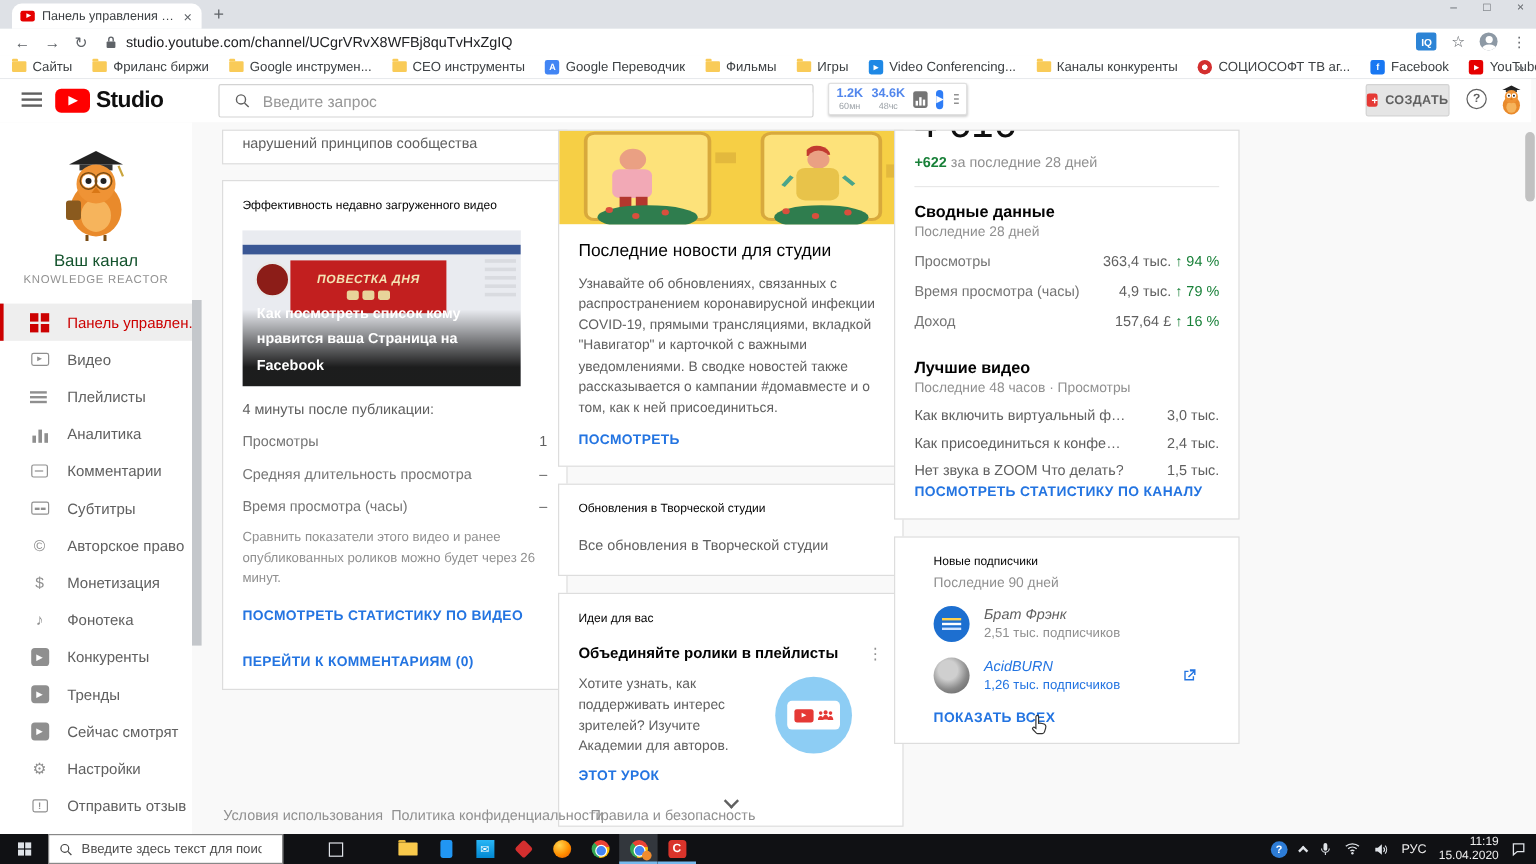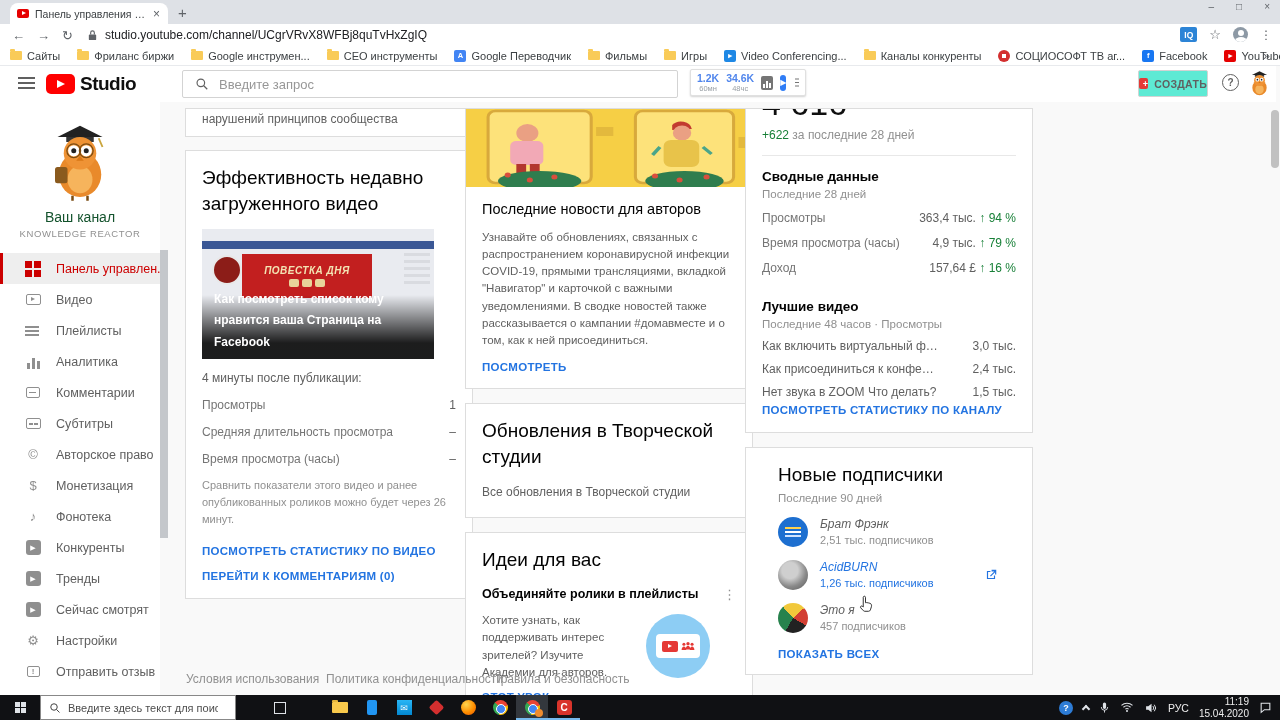--- a/index.html
+++ b/index.html
@@ -43,21 +43,21 @@
   .searchbox input::placeholder { color:#979797; }
   .mag { margin:0 10px 0 12px; display:flex; }
   .vidiq-w { position:absolute; left:690px; top:3px; width:116px; height:27px; background:#fff; border:1px solid #e0e0e0; border-radius:2px; box-shadow:0 1px 2px rgba(0,0,0,.18); display:flex; align-items:center; gap:7px; padding:0 6px; }
   .vq-col { text-align:center; line-height:1; }
   .vq-v { font-size:10.5px; color:#5186ec; font-weight:bold; }
   .vq-s { font-size:7.5px; color:#9aa0a6; margin-top:1px; }
   .vq-chart { width:14px; height:14px; background:#757575; border-radius:2px; display:flex; align-items:flex-end; justify-content:center; gap:1px; padding:2px; }
   .vq-chart i { width:2px; background:#fff; display:block; }
   .vq-logo { width:16px; height:16px; background:#2f7df6; border-radius:3px; color:#fff; font-size:8px; display:flex; align-items:center; justify-content:center; }
   .vq-hamb { width:11px; height:1.5px; background:#757575; box-shadow:0 -3.5px 0 #757575, 0 3.5px 0 #757575; margin-left:2px; }
-  .create-btn { position:absolute; left:1138px; top:4px; width:70px; height:27px; border:1px solid #d3d3d3; border-radius:2px; background:#5eead4; display:flex; align-items:center; gap:6px; }
+  .create-btn { position:absolute; left:1138px; top:4px; width:70px; height:27px; border:1px solid #d3d3d3; border-radius:2px; background:#e5e5e5; display:flex; align-items:center; gap:6px; }
   .cam { width:16px; height:11px; background:#e53935; border-radius:2px; position:relative; }
   .cam::after { content:"+"; position:absolute; left:0; top:0; width:13px; height:11px; color:#fff; font-size:9px; font-weight:bold; display:flex; align-items:center; justify-content:center; }
   .create-txt { font-size:10.5px; color:#606060; font-weight:bold; letter-spacing:.3px; }
   .help-btn { position:absolute; left:1222px; top:8px; width:17px; height:17px; border:1.5px solid #606060; border-radius:50%; color:#606060; font-size:10px; font-weight:bold; display:flex; align-items:center; justify-content:center; }
   .avatar-sm { position:absolute; left:1246px; top:4px; width:27px; height:27px; border-radius:50%; overflow:hidden; background:#fff; }
   
   #app { position:absolute; left:0; top:102px; width:1280px; height:593px; background:#f9f9f9; }
   #sidebar { position:absolute; left:0; top:0; width:160px; height:593px; background:#fff; }
   .ch-avatar { width:80px; height:80px; margin:20px auto 0; }
   .ch-name { text-align:center; font-size:14px; color:#14532d; margin-top:7px; }
@@ -85,21 +85,21 @@
   .sb-scroll { position:absolute; left:160px; top:148px; width:8px; height:288px; background:#c4c7cb; }
   
   .col { position:absolute; top:0; width:288px; }
   #col1 { left:185px; } #col2 { left:465px; } #col3 { left:745px; }
   .card { background:#fff; border:1px solid #ddd; }
   .blue-link { font-size:11.5px; font-weight:bold; color:#2374e1; letter-spacing:.3px; }
   .gr { color:#188038; }
   
   .clip-card { margin-top:6px; height:29px; padding:3px 16px; font-size:12px; color:#606060; }
   .recent-card { margin-top:13px; padding:14px 16px 16px; }
-  .card-title { font-size:19px; font-weight:500; color:#030303; line-height:1.35; }
+  .card-title { font-size:10px; font-weight:500; color:#030303; line-height:1.35; }
   .thumb { margin-top:13px; width:232px; height:130px; position:relative; background:#e9ebf0; overflow:hidden; }
   .fb-top { position:absolute; left:0; top:12px; width:100%; height:8px; background:#3a5795; }
   .fb-logo { position:absolute; left:10px; top:26px; width:30px; height:30px; border-radius:50%; background:#8c1d18; border:2px solid #e8e8e8; }
   .povestka { position:absolute; left:40px; top:25px; width:130px; height:44px; background:#c21f1f; display:flex; flex-direction:column; align-items:center; justify-content:center; gap:3px; }
   .pv-txt { color:#f3e3b3; font-size:10px; font-weight:bold; font-style:italic; letter-spacing:.5px; white-space:nowrap; }
   .fists { display:flex; gap:3px; }
   .fists i { width:10px; height:8px; background:#e8d49a; border-radius:2px; display:block; }
   .fb-rows { position:absolute; right:4px; top:24px; display:flex; flex-direction:column; gap:4px; }
   .fb-rows i { width:26px; height:3px; background:#d9dbe0; display:block; }
   .thumb-grad { position:absolute; left:0; bottom:0; width:100%; height:64px; background:linear-gradient(transparent, rgba(0,0,0,.88) 75%); }
@@ -122,21 +122,21 @@
   .ideas-circle { width:64px; height:64px; border-radius:50%; background:#8dcdf4; flex:0 0 auto; display:flex; align-items:center; justify-content:center; margin-top:4px; }
   .ideas-pill { width:44px; height:24px; background:#fff; border-radius:4px; display:flex; align-items:center; justify-content:center; gap:3px; }
   .mini-yt { width:16px; height:11px; background:#e53935; border-radius:2px; position:relative; }
   .mini-yt::after { content:""; position:absolute; left:6px; top:3px; border-left:4px solid #fff; border-top:2.5px solid transparent; border-bottom:2.5px solid transparent; }
   .chev-dn { width:9px; height:9px; border-right:2px solid #606060; border-bottom:2px solid #606060; transform:rotate(45deg); margin:10px auto 6px; }
   
   .sum-card { margin-top:6px; padding:0 16px 16px; }
   .bignum-wrap { height:12px; overflow:hidden; }
   .bignum { font-size:34px; line-height:34px; color:#0f0f0f; margin-top:-23px; }
   .delta-line { margin-top:7px; font-size:12px; }
-  .delta { font-weight:normal; }
+  .delta { font-weight:bold; }
   .delta-sfx { color:#909090; }
   .hr { border-top:1px solid #e8e8e8; margin-top:13px; }
   .sec-title { margin-top:13px; font-size:13.5px; font-weight:bold; color:#030303; }
   .sec-sub { margin-top:4px; font-size:11.5px; color:#909090; }
   .stat3 { display:flex; justify-content:space-between; margin-top:11px; font-size:12px; }
   .stat3 .sl { color:#757575; }
   .stat3 .right { color:#606060; }
   .vrow { display:flex; justify-content:space-between; margin-top:9px; font-size:12px; color:#606060; }
   .vrow .vt { max-width:178px; white-space:nowrap; overflow:hidden; text-overflow:ellipsis; }
   .subs-card { margin-top:14px; padding:14px 32px 14px; }
@@ -477,21 +477,21 @@
       <div class="srow">
           <span class="sl">Средняя длительность просмотра</span>
           <span class="sv">–</span>
         </div>
       <div class="srow">
           <span class="sl">Время просмотра (часы)</span>
           <span class="sv">–</span>
         </div>
       <div class="note">Сравнить показатели этого видео и ранее опубликованных роликов можно будет через 26 минут.</div>
       <a class="blue-link rc-link">ПОСМОТРЕТЬ СТАТИСТИКУ ПО ВИДЕО</a>
-      <a class="blue-link rc-link" style="margin-top:13px">ПЕРЕЙТИ К КОММЕНТАРИЯМ (0)</a>
+      <a class="blue-link rc-link" style="margin-top:26px">ПЕРЕЙТИ К КОММЕНТАРИЯМ (0)</a>
     </div>
   </div>
 
   <div class="col" id="col2">
     <div class="card news-card">
       <svg class="illus" viewBox="0 0 233 78" preserveAspectRatio="none">
         <rect width="233" height="78" fill="#f6cf45"></rect>
         <rect x="106" y="18" width="14" height="9" fill="#e3b93d"></rect>
         <rect x="222" y="28" width="9" height="11" fill="#e3b93d"></rect>
         <rect x="18" y="2" width="84" height="72" rx="6" fill="#fde27a" stroke="#d8a93c" stroke-width="2.5"></rect>
@@ -507,21 +507,21 @@
         <path d="M168 16a9 9 0 0 1 16 4l-16 1z" fill="#c23b30"></path>
         <circle cx="176" cy="24" r="7.5" fill="#eaa083"></circle>
         <rect x="161" y="31" width="29" height="27" rx="6" fill="#e8c34a"></rect>
         <path d="M158 38l-6 8M193 38l7 7" stroke="#4aa58a" stroke-width="3"></path>
         <ellipse cx="178" cy="72" rx="32" ry="10" fill="#2f7d4e"></ellipse>
         <circle cx="154" cy="67" r="2.5" fill="#d94f3d"></circle>
           <circle cx="196" cy="68" r="2.5" fill="#d94f3d"></circle>
           <circle cx="174" cy="71" r="2.5" fill="#d94f3d"></circle>
       </svg>
       <div class="news-body">
-        <div class="card-title" style="font-size:14.5px">Последние новости для авторов</div>
+        <div class="card-title" style="font-size:14.5px">Последние новости для студии</div>
         <div class="para">Узнавайте об обновлениях, связанных с распространением коронавирусной инфекции COVID-19, прямыми трансляциями, вкладкой "Навигатор" и карточкой с важными уведомлениями. В сводке новостей также рассказывается о кампании #домавместе и о том, как к ней присоединиться.</div>
         <a class="blue-link" style="display:block;margin-top:12px">ПОСМОТРЕТЬ</a>
       </div>
     </div>
     <div class="card upd-card">
       <div class="card-title">Обновления в Творческой студии</div>
       <div class="para" style="margin-top:13px;font-size:12px">Все обновления в Творческой студии</div>
     </div>
     <div class="card ideas-card">
       <div class="card-title">Идеи для вас</div>
@@ -598,27 +598,20 @@
       <div class="sub-row hl">
         <span class="s-av av2"></span>
         <span>
             <span class="s-name" style="display:block">AcidBURN</span>
             <span class="s-count" style="display:block">1,26 тыс. подписчиков</span>
           </span>
         <span class="ext"><svg width="14" height="14" viewBox="0 0 24 24">
               <path d="M5 5h6v2H7v10h10v-4h2v6H5V5z" fill="#2374e1"></path>
               <path d="M13 3h8v8h-2V7.4l-7.3 7.3-1.4-1.4L17.6 6H13V3z" fill="#2374e1"></path>
             </svg></span>
-      </div>
-      <div class="sub-row">
-        <span class="s-av av3"></span>
-        <span>
-            <span class="s-name" style="display:block">Это я</span>
-            <span class="s-count" style="display:block">457 подписчиков</span>
-          </span>
       </div>
       <a class="blue-link" style="display:block;margin-top:15px">ПОКАЗАТЬ ВСЕХ</a>
     </div>
   </div>
 
   <div id="footer-links">
     <span style="left:186px">Условия использования</span>
     <span style="left:326px">Политика конфиденциальности</span>
     <span style="left:492px">Правила и безопасность</span>
   </div>

